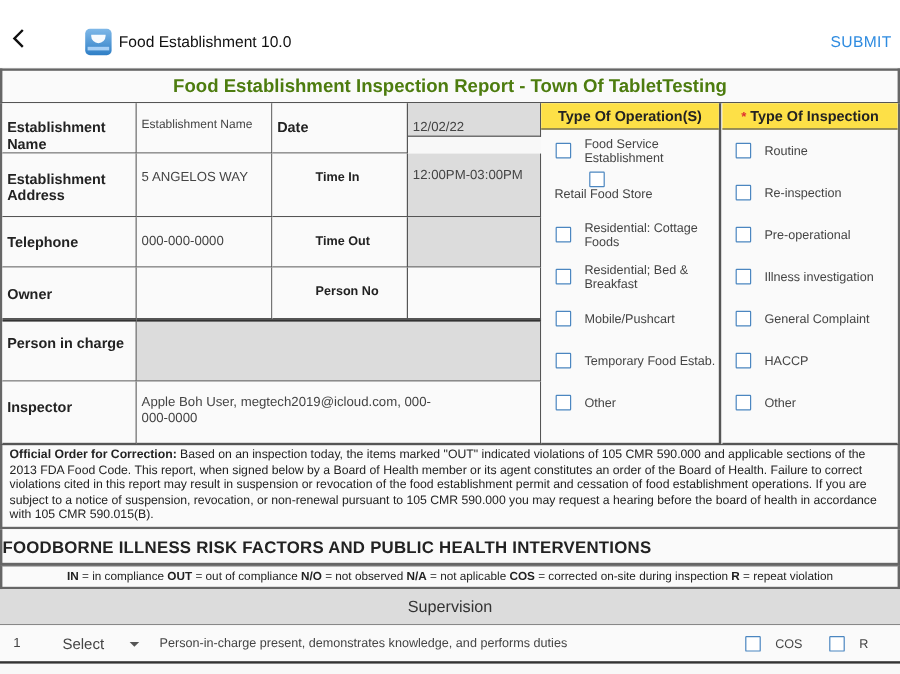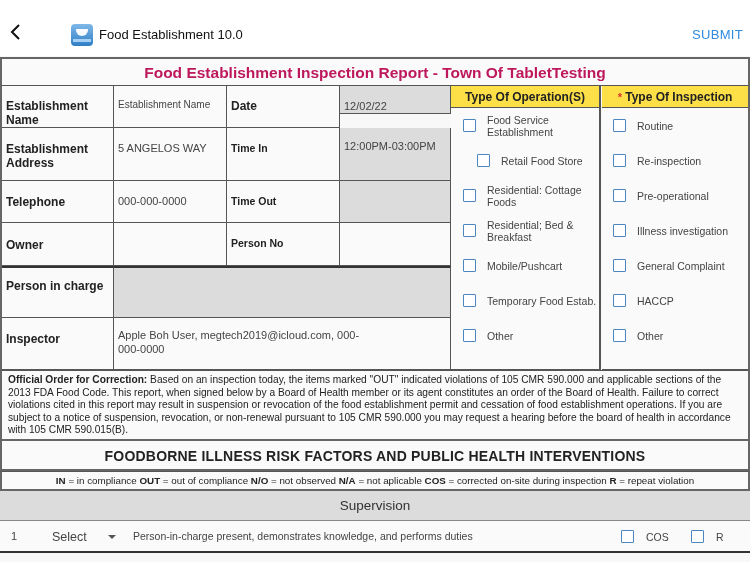--- a/index.html
+++ b/index.html
@@ -11,44 +11,44 @@
   .back-btn svg { display: block; }
   .app-icon { position: absolute; left: 71px; top: 24px; width: 22px; height: 22px; border-radius: 4px;
     background: linear-gradient(#7fb8e8, #2f7fc6); overflow: hidden; }
   .app-icon .dome { position: absolute; left: 5px; top: 5px; width: 12px; height: 7px; background: #fff; border-radius: 0 0 7px 7px; opacity: 0.95; }
   .app-icon .base { position: absolute; left: 2px; top: 15px; width: 18px; height: 3px; background: #bfe0ff; opacity: 0.8; }
   .app-title { position: absolute; left: 99px; top: 27px; font-size: 13px; color: #111; }
   .submit-btn { position: absolute; right: 7px; top: 27px; font-size: 13px; color: #2e8be0; letter-spacing: 0.3px; cursor: pointer; }
 
   .form { position: absolute; left: 0; top: 57px; width: 750px; }
   .report-title { height: 29px; border: 2px solid #666; border-bottom: 1px solid #555; background: #fafafa;
-    text-align: center; font-weight: bold; font-size: 15.5px; line-height: 27px; color: #be185d; }
+    text-align: center; font-weight: bold; font-size: 15.5px; line-height: 27px; color: #4d7c0f; }
 
   .info-wrap { position: relative; height: 284px; border-left: 2px solid #666; border-right: 2px solid #666; }
   .cell { position: absolute; border-right: 1px solid #555; border-bottom: 1px solid #555; background: #fafafa; }
   .cell.gray { background: #dcdcdc; }
   .lbl { font-weight: bold; font-size: 12px; color: #222; padding: 3px 4px; line-height: 14px; }
-  .lbl-sm { font-weight: bold; font-size: 10.5px; color: #222; padding: 3px 4px; }
+  .lbl-sm { font-weight: bold; font-size: 10.5px; color: #222; padding: 3px 4px; margin-left: 32px; }
   .val { font-size: 11px; color: #444; padding: 3px 4px; line-height: 14px; }
   .val-sm { font-size: 10px; color: #444; padding: 3px 4px; }
   .thick-top { border-top: 2px solid #333; }
 
   .col-head { position: absolute; top: 0; height: 22px; border-bottom: 1px solid #555; background: #fde047;
     text-align: center; font-weight: bold; font-size: 12px; line-height: 22px; color: #222; }
   .req { color: #e03030; font-size: 11px; }
   .check-list { position: absolute; top: 22px; }
   .check-row { position: absolute; left: 0; height: 35px; display: flex; align-items: center; cursor: pointer; }
   .box { width: 13px; height: 13px; border: 1.5px solid #4b86c0; border-radius: 1px; background: #fff; flex: 0 0 13px; }
   .check-label { font-size: 10.5px; color: #444; margin-left: 11px; line-height: 12px; }
 
   .order { border: 2px solid #666; border-top: 1px solid #555; background: #fafafa; height: 71px; padding: 3px 6px;
     font-size: 10.2px; line-height: 12.6px; color: #222; }
   .order b { font-weight: bold; }
 
-  .fb-title { height: 30px; border: 2px solid #666; border-top: none; background: #fafafa; text-align: center;
+  .fb-title { height: 30px; border: 2px solid #666; border-top: none; background: #fafafa; text-align: left;
     font-weight: bold; font-size: 14px; line-height: 30px; color: #222; letter-spacing: 0.2px; }
   .legend { height: 20px; border: 2px solid #666; border-top: 1px solid #555; background: #fafafa; text-align: center;
     font-size: 9.8px; line-height: 17px; color: #222; }
   .legend b { font-weight: bold; }
   .section-head { height: 30px; background: #dcdcdc; border-bottom: 1px solid #888; text-align: center; font-weight: normal;
     font-size: 13.5px; line-height: 30px; color: #333; }
   .item-row { position: relative; height: 32px; background: #fafafa; border-bottom: 2px solid #333; }
   .item-num { position: absolute; left: 11px; top: 9px; font-size: 11px; color: #444; }
   .select { position: absolute; left: 52px; top: 6px; width: 70px; height: 20px; cursor: pointer; }
   .select-val { font-size: 12.5px; color: #444; line-height: 20px; margin-top: 46px; }
@@ -146,21 +146,21 @@
       <div class="val" style="padding-top:10px;width:260px;">Apple Boh User, megtech2019@icloud.com, 000-000-0000</div>
     </div>
 
     <div style="position:absolute;left:449px;top:0;width:150px;height:284px;border-right:2px solid #555;border-bottom:1px solid #555;background:#fafafa;">
       <div class="col-head" style="left:0;width:148px;">Type Of Operation(S)</div>
       <div class="check-list" style="left:0;width:148px;">
         <div class="check-row" style="top:0;padding-left:12px;">
           <span class="box"></span>
           <span class="check-label" style="width:95px;">Food Service Establishment</span>
         </div>
-        <div class="check-row" style="top:35px;padding-left:26px;">
+        <div class="check-row" style="top:35px;padding-left:0;flex-direction:column;">
           <span class="box"></span>
           <span class="check-label">Retail Food Store</span>
         </div>
         <div class="check-row" style="top:70px;padding-left:12px;">
           <span class="box"></span>
           <span class="check-label" style="width:105px;">Residential: Cottage Foods</span>
         </div>
         <div class="check-row" style="top:105px;padding-left:12px;">
           <span class="box"></span>
           <span class="check-label" style="width:95px;">Residential; Bed &amp; Breakfast</span>

